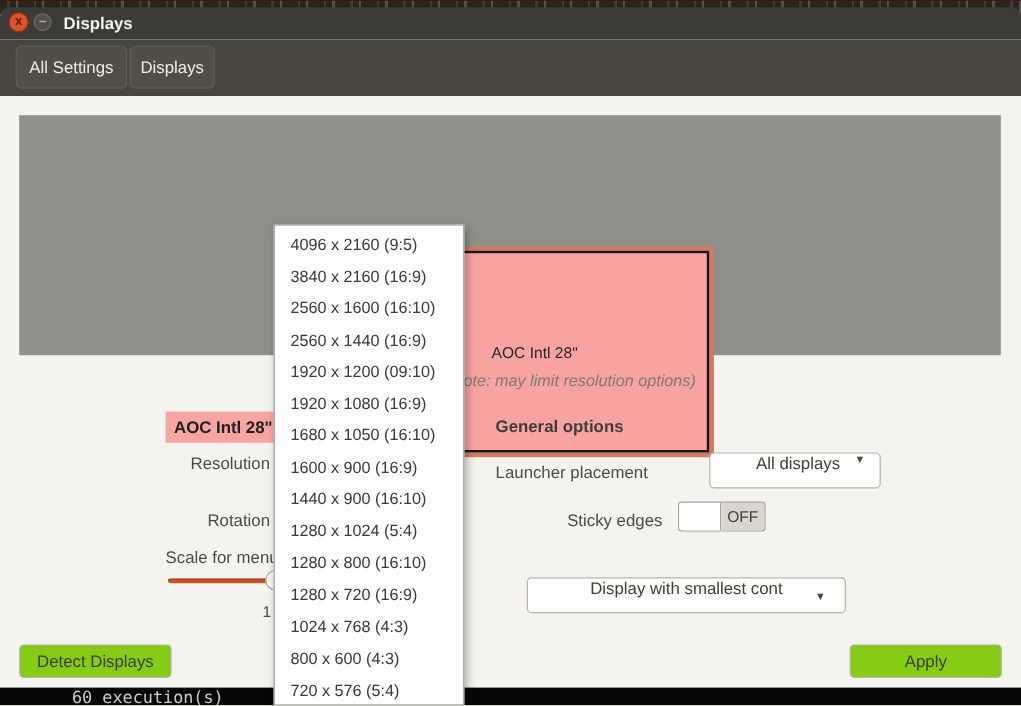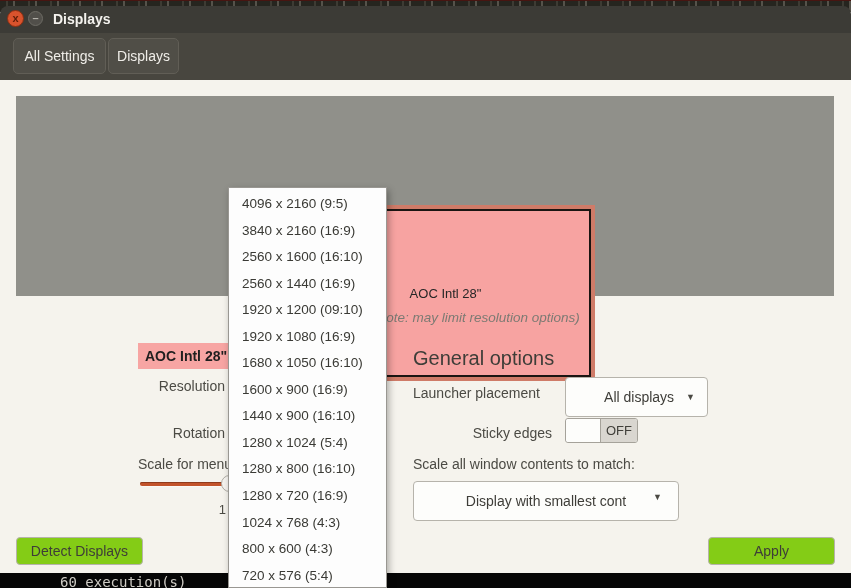--- a/index.html
+++ b/index.html
@@ -44,27 +44,27 @@
   .lbl-resolution{left:100px;top:378px;width:125px;}
   .lbl-rotation{left:100px;top:425px;width:125px;}
   .lbl-scale{left:138px;top:456px;z-index:1;}
   .slider-track{position:absolute;left:140px;top:482px;width:92px;height:4px;background:#c2532b;
     border-radius:2px;box-shadow:0 1px 0 rgba(255,255,255,.5), inset 0 1px 0 #8f3a1c;z-index:1;}
   .slider-handle{position:absolute;left:221px;top:475px;width:17px;height:17px;border-radius:50%;
     background:#f6f4f0;border:1px solid #aeaba4;box-sizing:border-box;z-index:1;}
   .slider-value{position:absolute;left:206px;top:502px;width:20px;text-align:right;font-size:13px;color:#4b4a44;z-index:1;}
 
   .note{position:absolute;left:372px;top:310px;font-size:13.5px;font-style:italic;color:#7c7a73;white-space:nowrap;z-index:1;}
-  .heading{position:absolute;left:413px;top:347px;font-size:20px;font-weight:normal;color:#3e3d38;text-align:center;}
+  .heading{position:absolute;left:413px;top:347px;font-size:14px;font-weight:bold;color:#3e3d38;text-align:center;}
   .lbl-launcher{left:413px;top:385px;}
   .lbl-sticky{left:400px;top:425px;width:152px;}
   .lbl-scale-all{left:413px;top:456px;}
 
-  .combo{position:absolute;height:40px;background:#fdfdfb;border:1px solid #b6b3ab;border-radius:4px;
-    box-sizing:border-box;display:flex;align-items:center;font-size:14px;color:#3e3d38;}
+  .combo{position:absolute;height:30px;background:#fdfdfb;border:1px solid #b6b3ab;border-radius:4px;
+    box-sizing:border-box;display:flex;align-items:flex-start;font-size:14px;color:#3e3d38;margin-left:26px;}
   .combo .arrow{font-size:9px;color:#4a4943;}
   .combo1{left:565px;top:377px;width:143px;justify-content:flex-end;padding-right:12px;gap:12px;}
   .combo2{left:413px;top:481px;width:266px;justify-content:center;position:absolute;}
   .combo2 .arrow{position:absolute;right:16px;top:10px;}
 
   .toggle{position:absolute;left:565px;top:418px;width:73px;height:25px;border:1px solid #a5a29a;
     border-radius:3px;box-sizing:border-box;display:flex;overflow:hidden;background:#fdfdfb;}
   .toggle .knob{width:35px;background:#fdfdfb;border-right:1px solid #a5a29a;box-sizing:border-box;border-radius:2px 0 0 2px;}
   .toggle .state{flex:1;background:#d9d6d0;color:#403f3a;font-size:13px;line-height:23px;text-align:center;}
 
@@ -130,21 +130,20 @@
     <span>All displays</span>
     <span class="arrow">▼</span>
   </div>
 
   <div class="lbl r lbl-sticky">Sticky edges</div>
   <div class="toggle">
     <div class="knob"></div>
     <div class="state">OFF</div>
   </div>
 
-  <div class="lbl lbl-scale-all">Scale all window contents to match:</div>
   <div class="combo combo2">
     <span>Display with smallest cont</span>
     <span class="arrow">▼</span>
   </div>
 
   <div class="push-btn btn-detect">Detect Displays</div>
   <div class="push-btn btn-apply">Apply</div>
 
   <div class="terminal">
     <div class="ttext">60 execution(s)</div>

